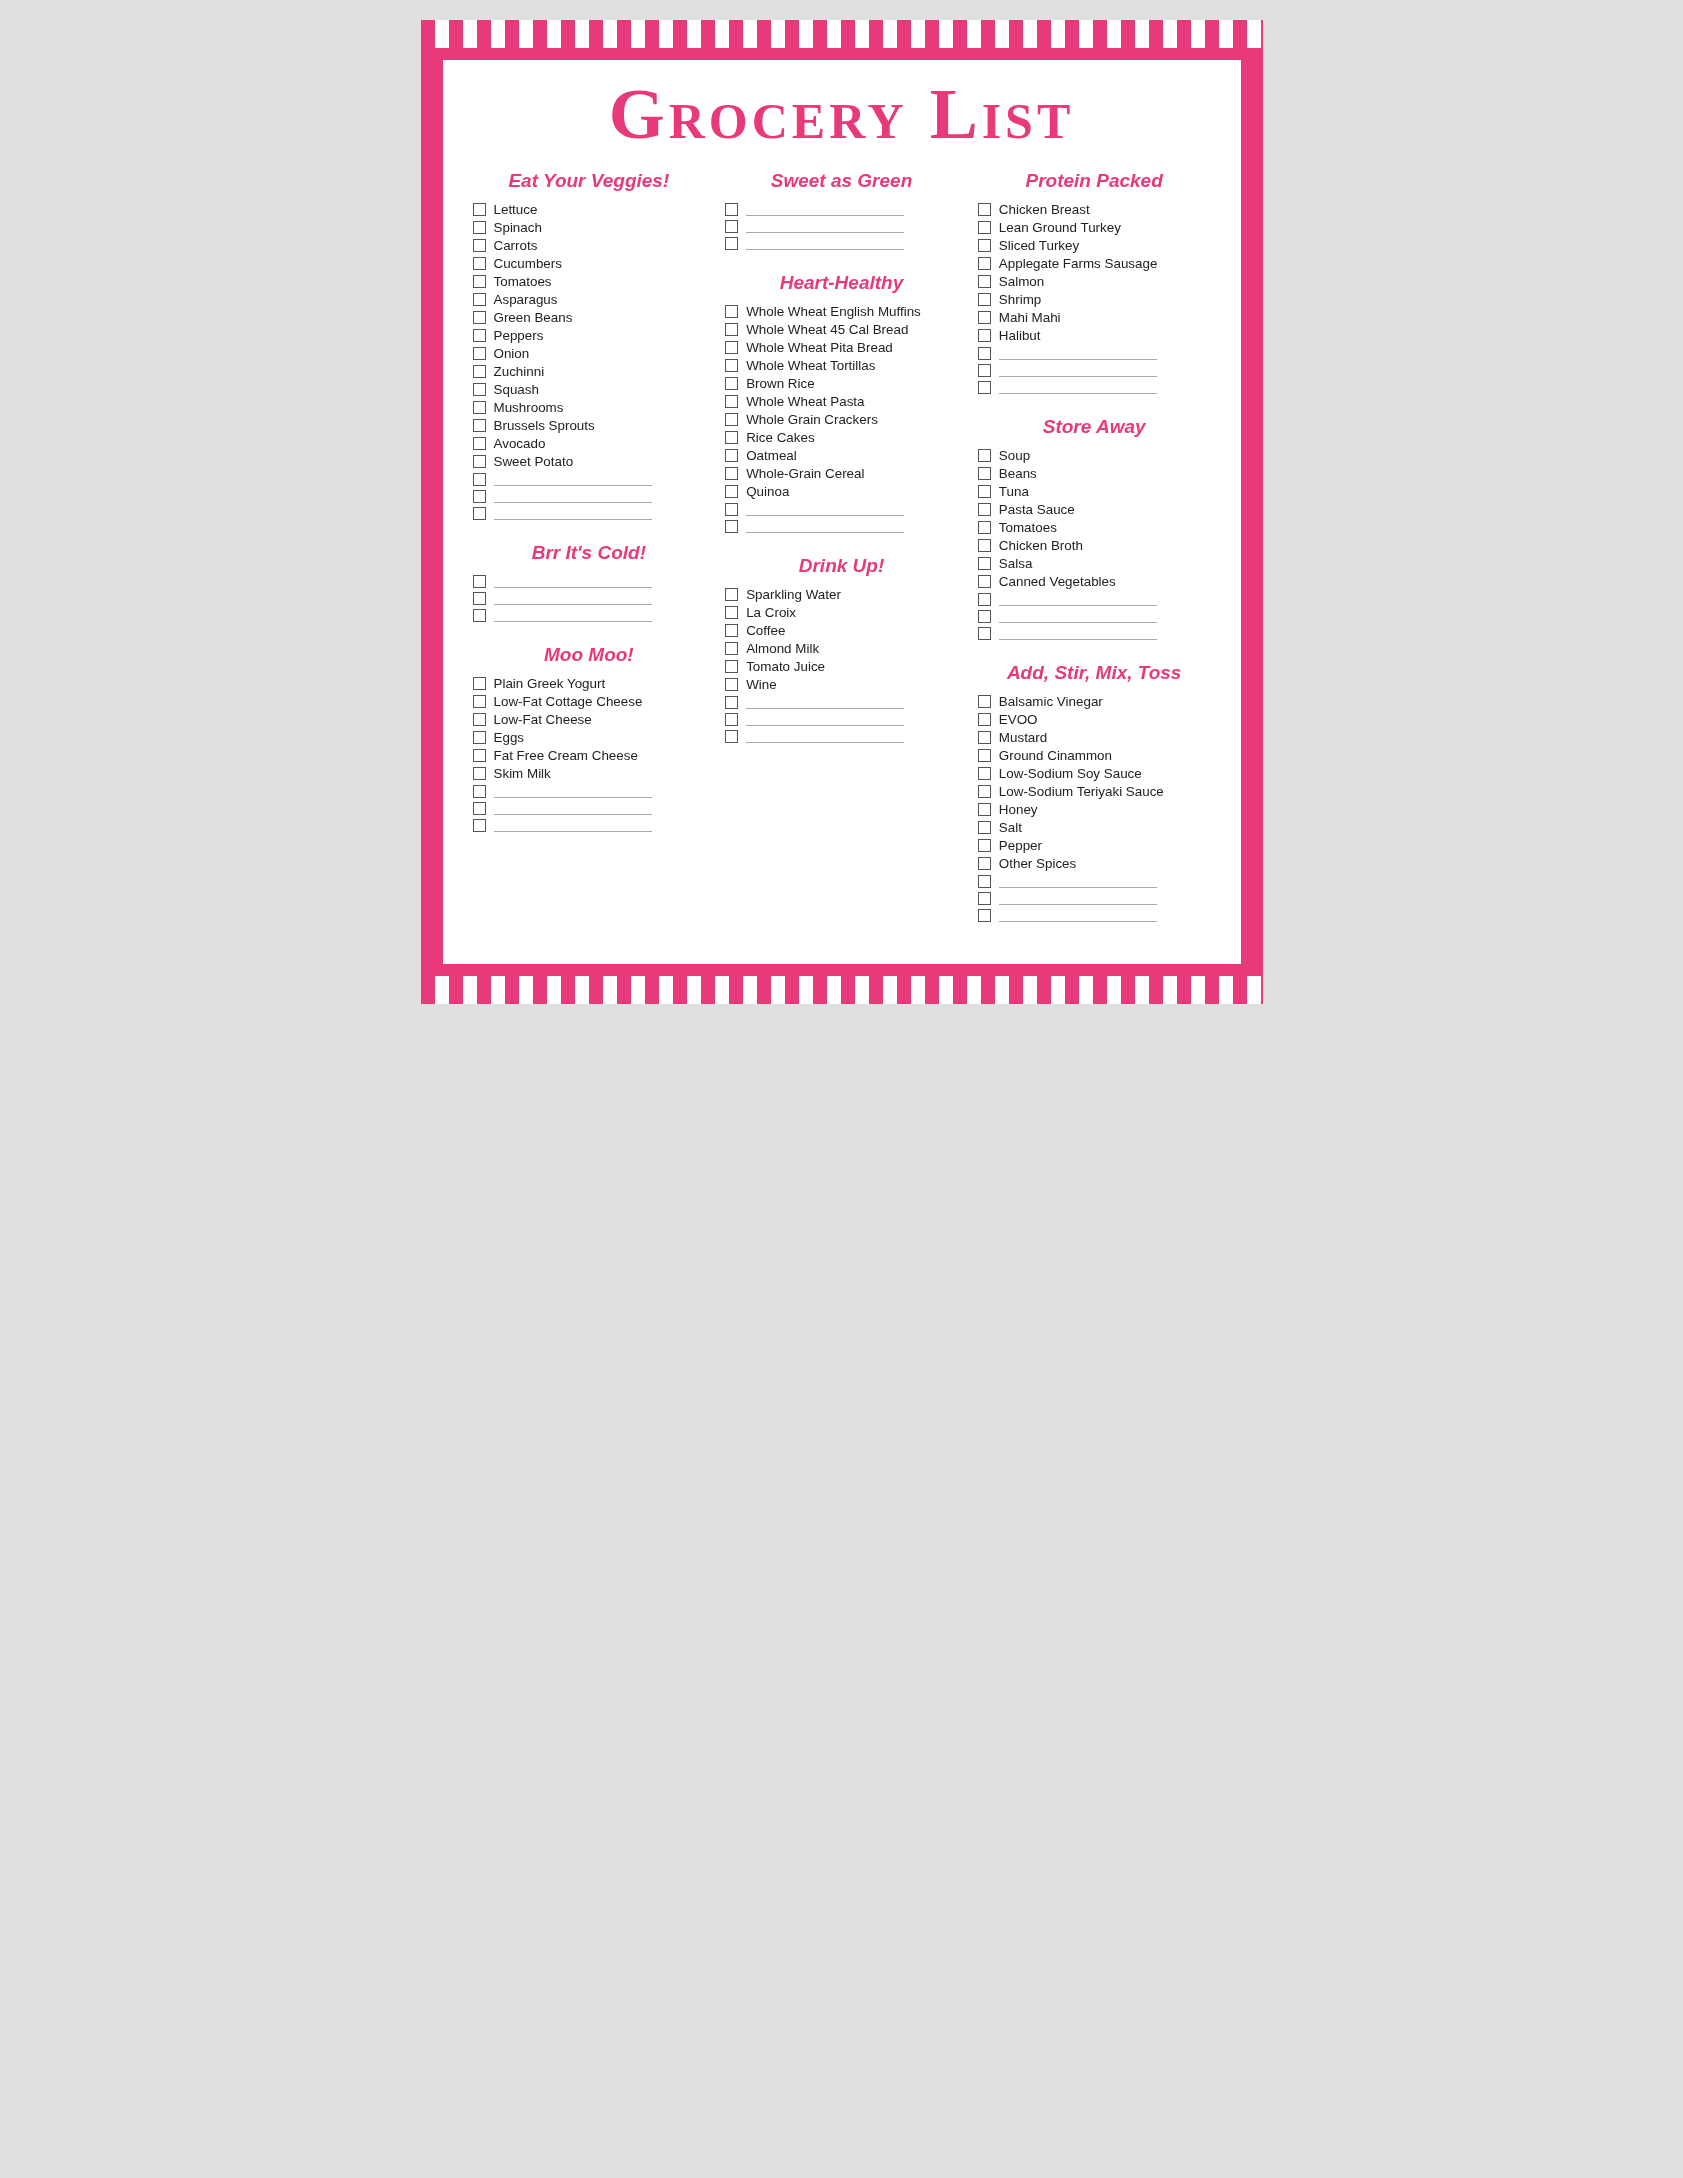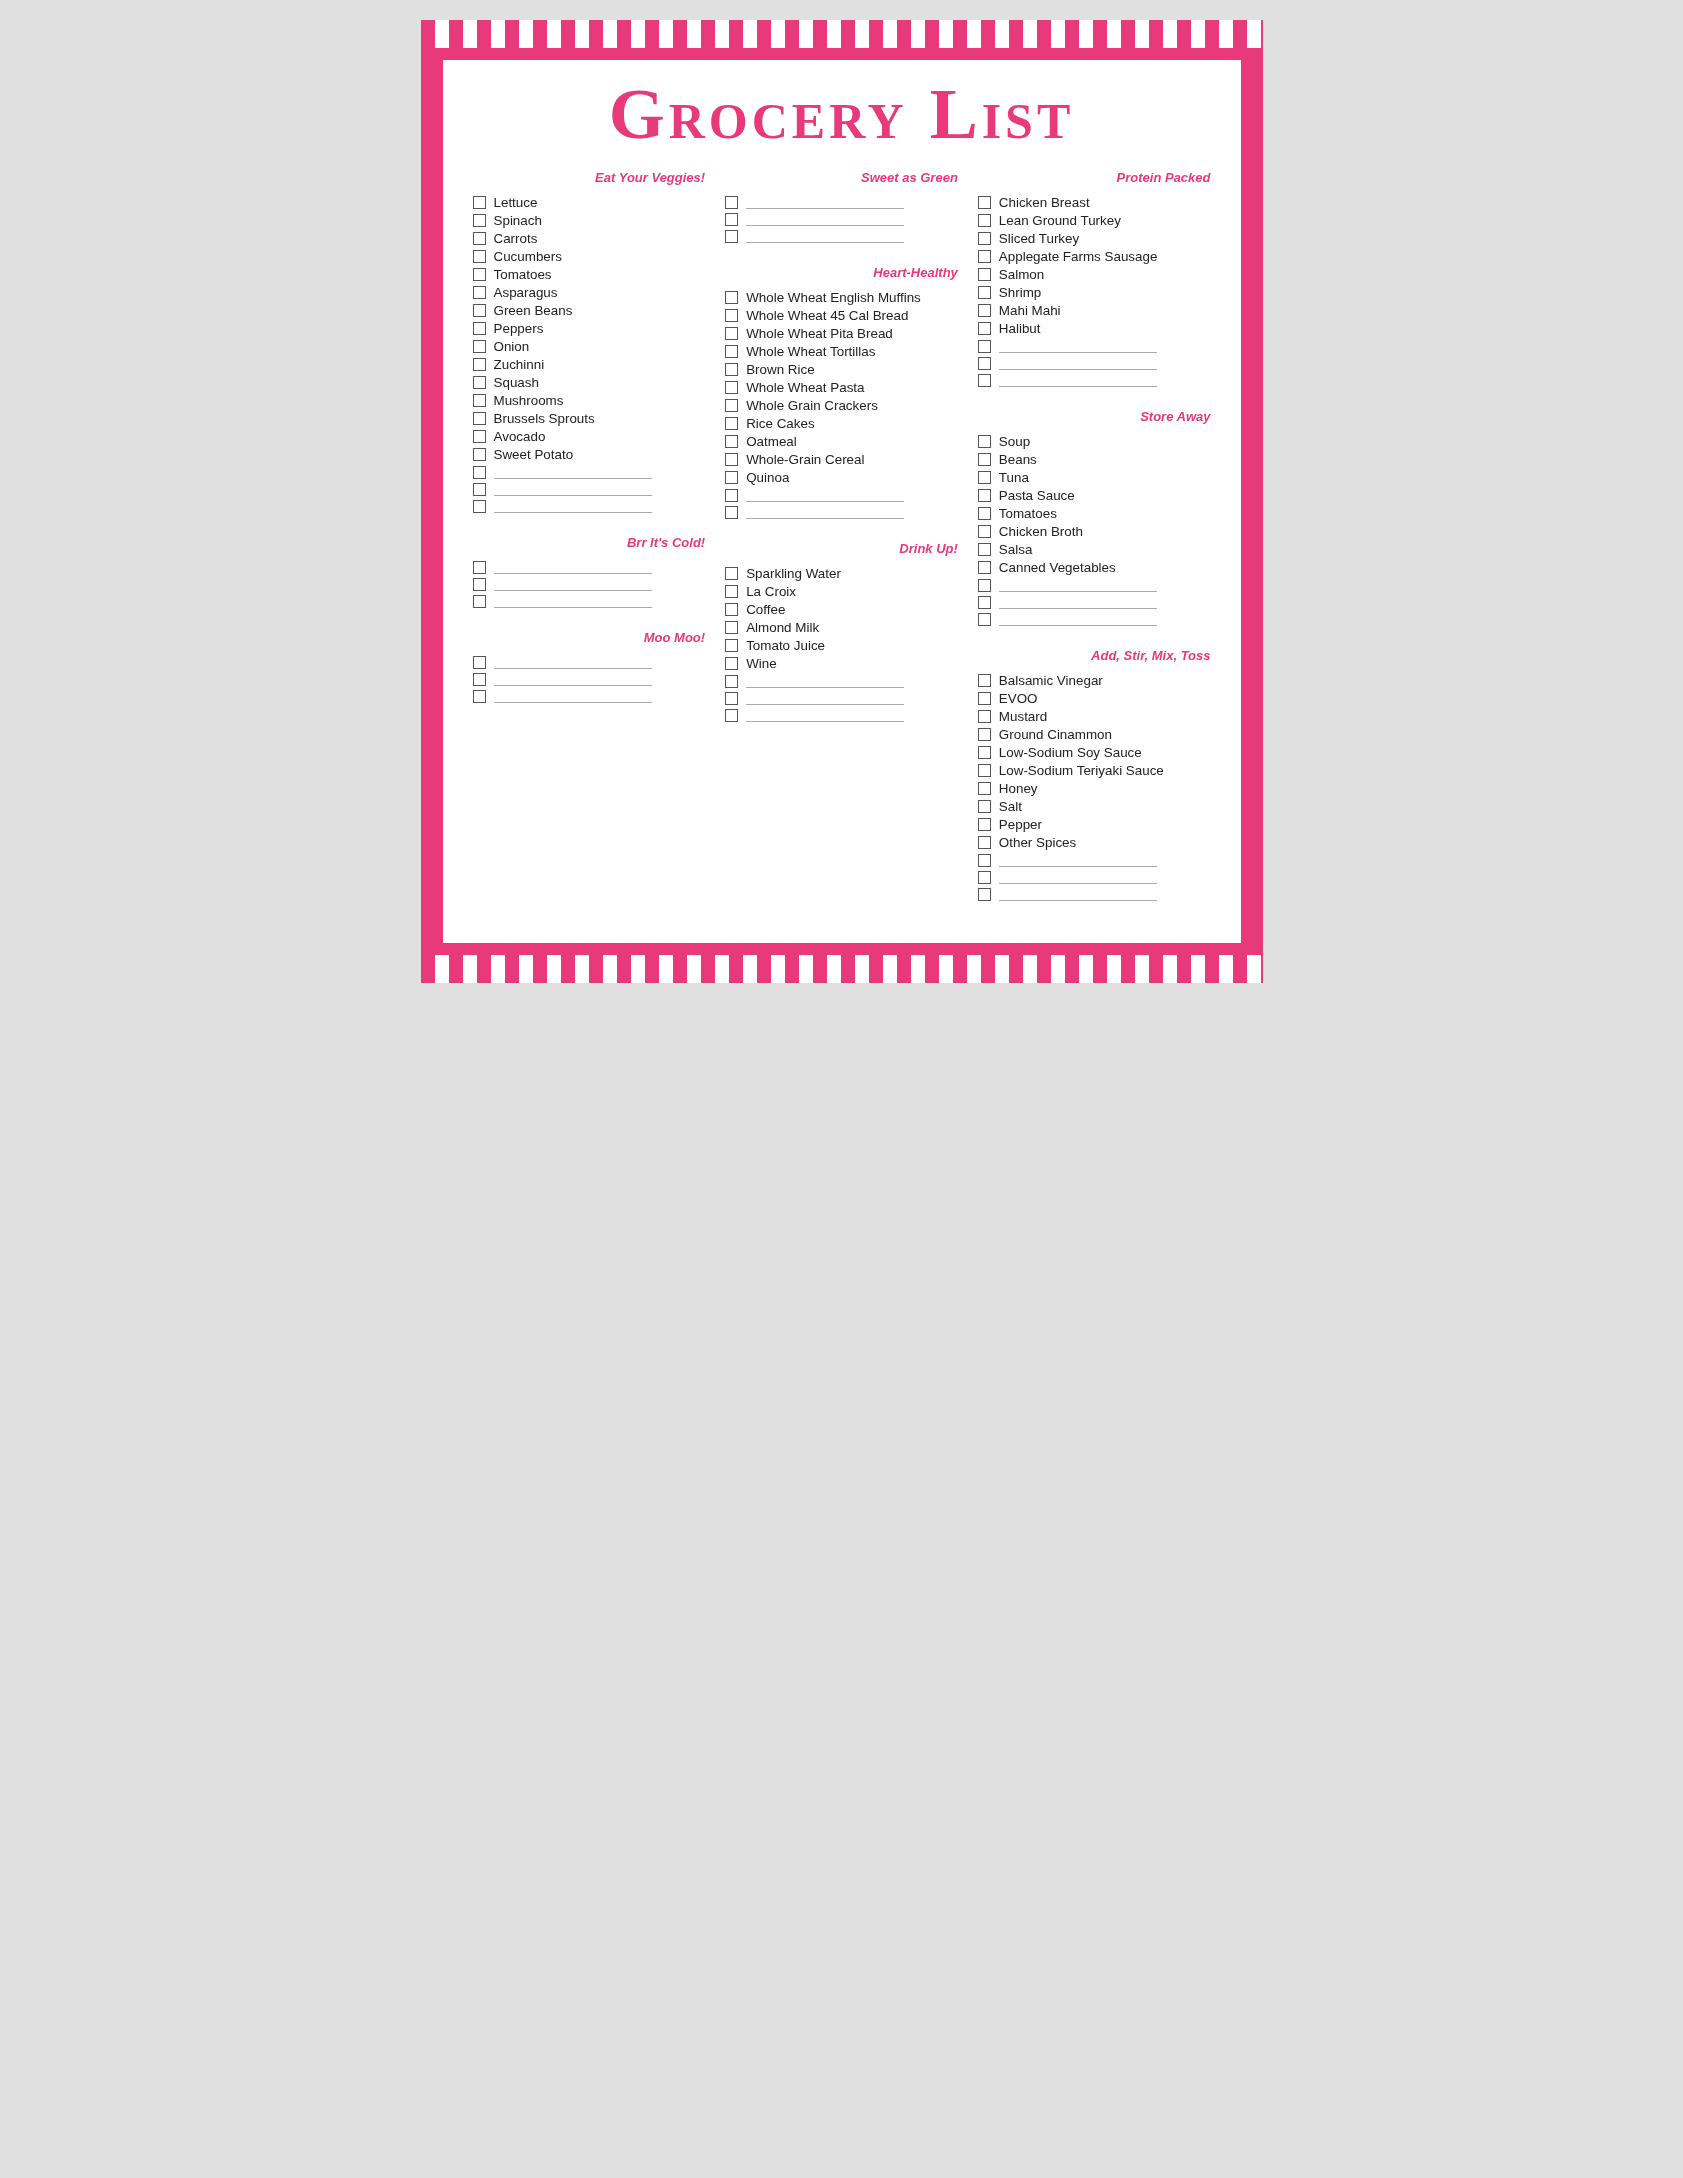--- a/index.html
+++ b/index.html
@@ -70,23 +70,23 @@
       gap: 0 20px;
       align-items: start;
     }
 
     .section {
       margin-bottom: 22px;
     }
 
     .section-title {
       color: #e8397a;
-      font-size: 13px;
+      font-size: 19px;
       font-weight: bold;
-      text-align: right;
+      text-align: center;
       margin-bottom: 10px;
       font-style: italic;
     }
 
     .item-list {
       list-style: none;
       padding: 0;
     }
 
     .item-list li {
@@ -192,20 +192,28 @@
             <span class="line"></span>
           </div>
         <div class="blank-line">
             <span class="checkbox"></span>
             <span class="line"></span>
           </div>
       </div>
 
       <div class="section">
         <div class="section-title">Moo Moo!</div>
+        <ul class="item-list">
+          <li><span class="checkbox"></span>Plain Greek Yogurt</li>
+          <li><span class="checkbox"></span>Low-Fat Cottage Cheese</li>
+          <li><span class="checkbox"></span>Low-Fat Cheese</li>
+          <li><span class="checkbox"></span>Eggs</li>
+          <li><span class="checkbox"></span>Fat Free Cream Cheese</li>
+          <li><span class="checkbox"></span>Skim Milk</li>
+        </ul>
         <div class="blank-line">
             <span class="checkbox"></span>
             <span class="line"></span>
           </div>
         <div class="blank-line">
             <span class="checkbox"></span>
             <span class="line"></span>
           </div>
         <div class="blank-line">
             <span class="checkbox"></span>

